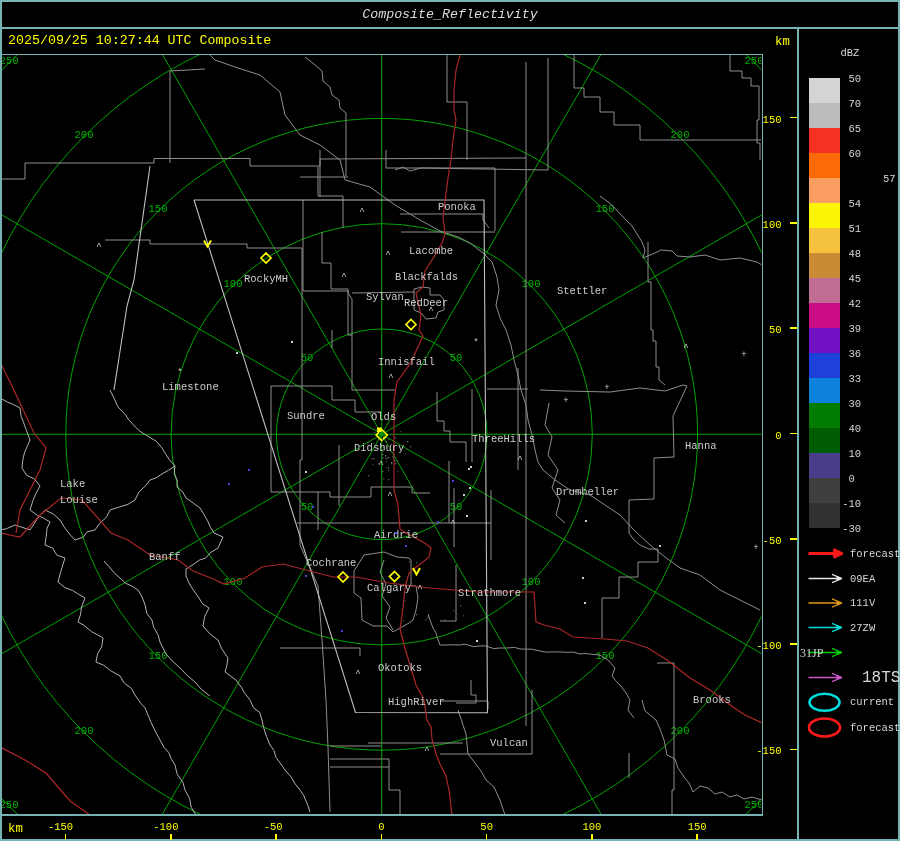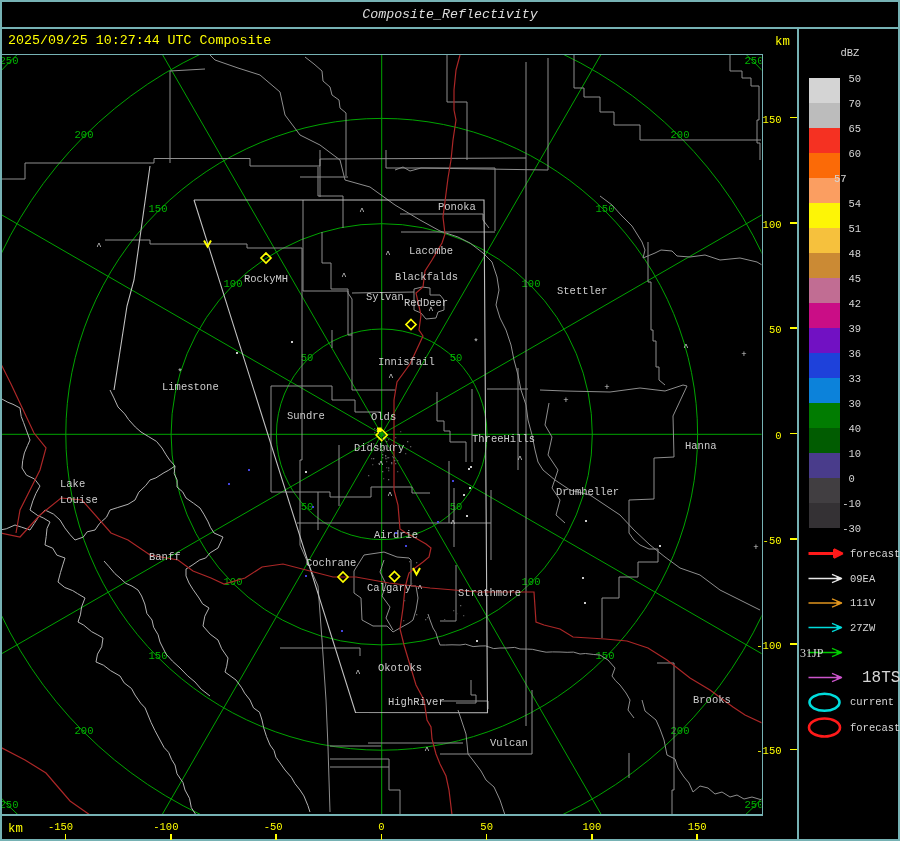--- a/index.html
+++ b/index.html
@@ -357,21 +357,21 @@
     <div style="position:absolute;left:809px;top:378px;width:31px;height:25px;background:#0c82da"></div>
     <div style="position:absolute;left:809px;top:403px;width:31px;height:25px;background:#017c01"></div>
     <div style="position:absolute;left:809px;top:428px;width:31px;height:25px;background:#015c01"></div>
     <div style="position:absolute;left:809px;top:453px;width:31px;height:25px;background:#493c8b"></div>
     <div style="position:absolute;left:809px;top:478px;width:31px;height:25px;background:#413e41"></div>
     <div style="position:absolute;left:809px;top:503px;width:31px;height:25px;background:#343134"></div>
     <div class="t" style="position:absolute;top:78.5px;color:#d6d6d6;font-size:10.5px;line-height:10.5px;transform:translateY(-50%);left:848.5px;">50</div>
     <div class="t" style="position:absolute;top:103.5px;color:#d6d6d6;font-size:10.5px;line-height:10.5px;transform:translateY(-50%);left:848.5px;">70</div>
     <div class="t" style="position:absolute;top:128.5px;color:#d6d6d6;font-size:10.5px;line-height:10.5px;transform:translateY(-50%);left:848.5px;">65</div>
     <div class="t" style="position:absolute;top:153.5px;color:#d6d6d6;font-size:10.5px;line-height:10.5px;transform:translateY(-50%);left:848.5px;">60</div>
-    <div class="t" style="position:absolute;top:178.5px;color:#d6d6d6;font-size:10.5px;line-height:10.5px;transform:translateY(-50%);left:834px;">57</div>
+    <div class="t" style="position:absolute;top:178.5px;color:#d6d6d6;font-size:10.5px;line-height:10.5px;transform:translateY(-50%);left:883px;">57</div>
     <div class="t" style="position:absolute;top:203.5px;color:#d6d6d6;font-size:10.5px;line-height:10.5px;transform:translateY(-50%);left:848.5px;">54</div>
     <div class="t" style="position:absolute;top:228.5px;color:#d6d6d6;font-size:10.5px;line-height:10.5px;transform:translateY(-50%);left:848.5px;">51</div>
     <div class="t" style="position:absolute;top:253.5px;color:#d6d6d6;font-size:10.5px;line-height:10.5px;transform:translateY(-50%);left:848.5px;">48</div>
     <div class="t" style="position:absolute;top:278.5px;color:#d6d6d6;font-size:10.5px;line-height:10.5px;transform:translateY(-50%);left:848.5px;">45</div>
     <div class="t" style="position:absolute;top:303.5px;color:#d6d6d6;font-size:10.5px;line-height:10.5px;transform:translateY(-50%);left:848.5px;">42</div>
     <div class="t" style="position:absolute;top:328.5px;color:#d6d6d6;font-size:10.5px;line-height:10.5px;transform:translateY(-50%);left:848.5px;">39</div>
     <div class="t" style="position:absolute;top:353.5px;color:#d6d6d6;font-size:10.5px;line-height:10.5px;transform:translateY(-50%);left:848.5px;">36</div>
     <div class="t" style="position:absolute;top:378.5px;color:#d6d6d6;font-size:10.5px;line-height:10.5px;transform:translateY(-50%);left:848.5px;">33</div>
     <div class="t" style="position:absolute;top:403.5px;color:#d6d6d6;font-size:10.5px;line-height:10.5px;transform:translateY(-50%);left:848.5px;">30</div>
     <div class="t" style="position:absolute;top:428.5px;color:#d6d6d6;font-size:10.5px;line-height:10.5px;transform:translateY(-50%);left:848.5px;">40</div>

